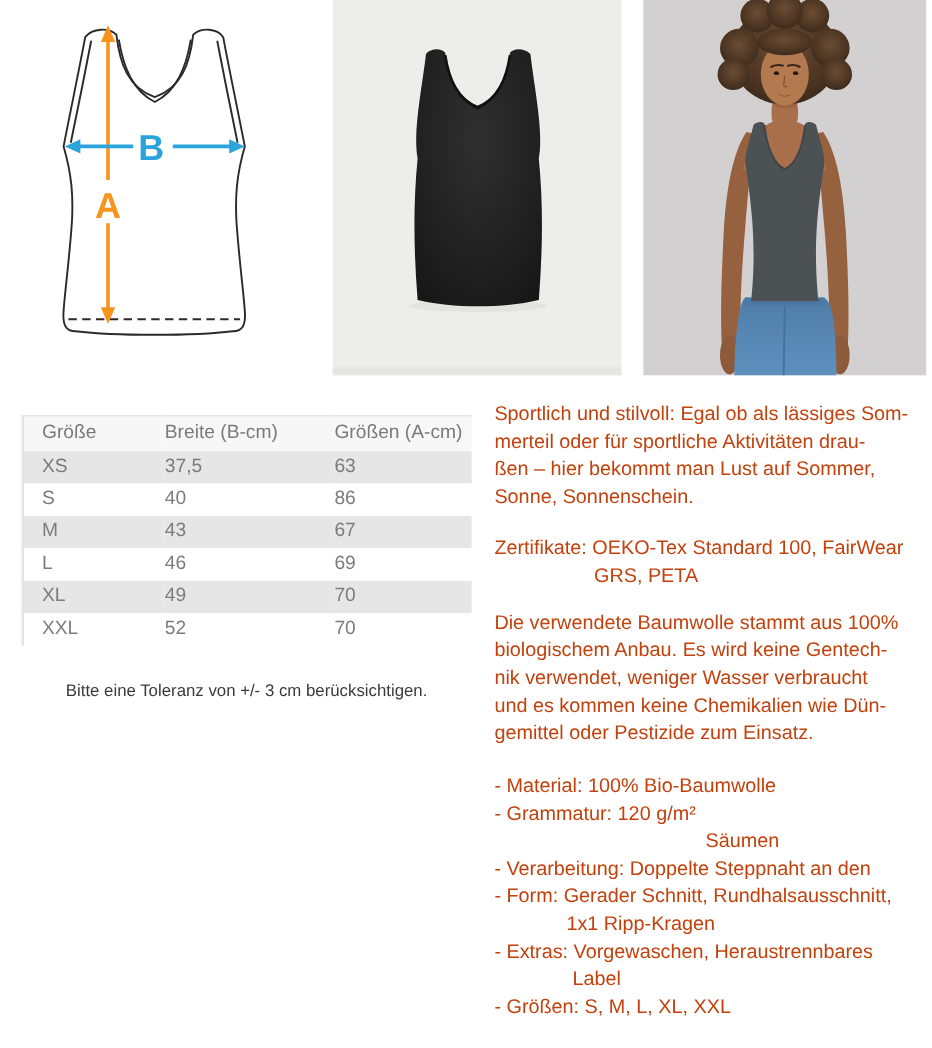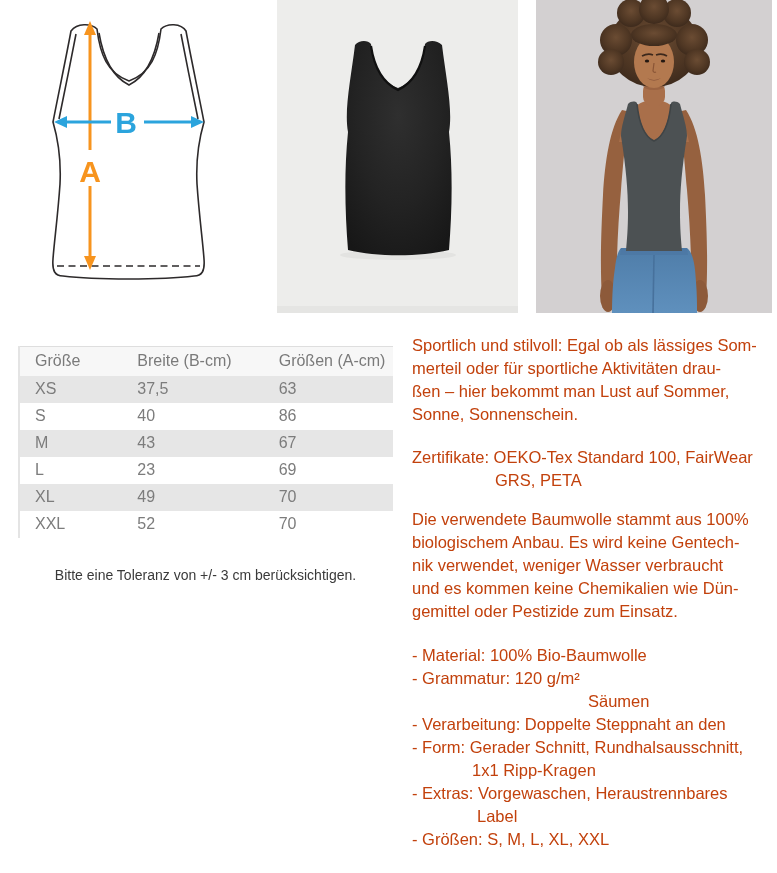--- a/index.html
+++ b/index.html
@@ -209,21 +209,21 @@
       <td>40</td>
       <td>86</td>
     </tr>
     <tr>
       <td>M</td>
       <td>43</td>
       <td>67</td>
     </tr>
     <tr>
       <td>L</td>
-      <td>23</td>
+      <td>46</td>
       <td>69</td>
     </tr>
     <tr>
       <td>XL</td>
       <td>49</td>
       <td>70</td>
     </tr>
     <tr>
       <td>XXL</td>
       <td>52</td>

